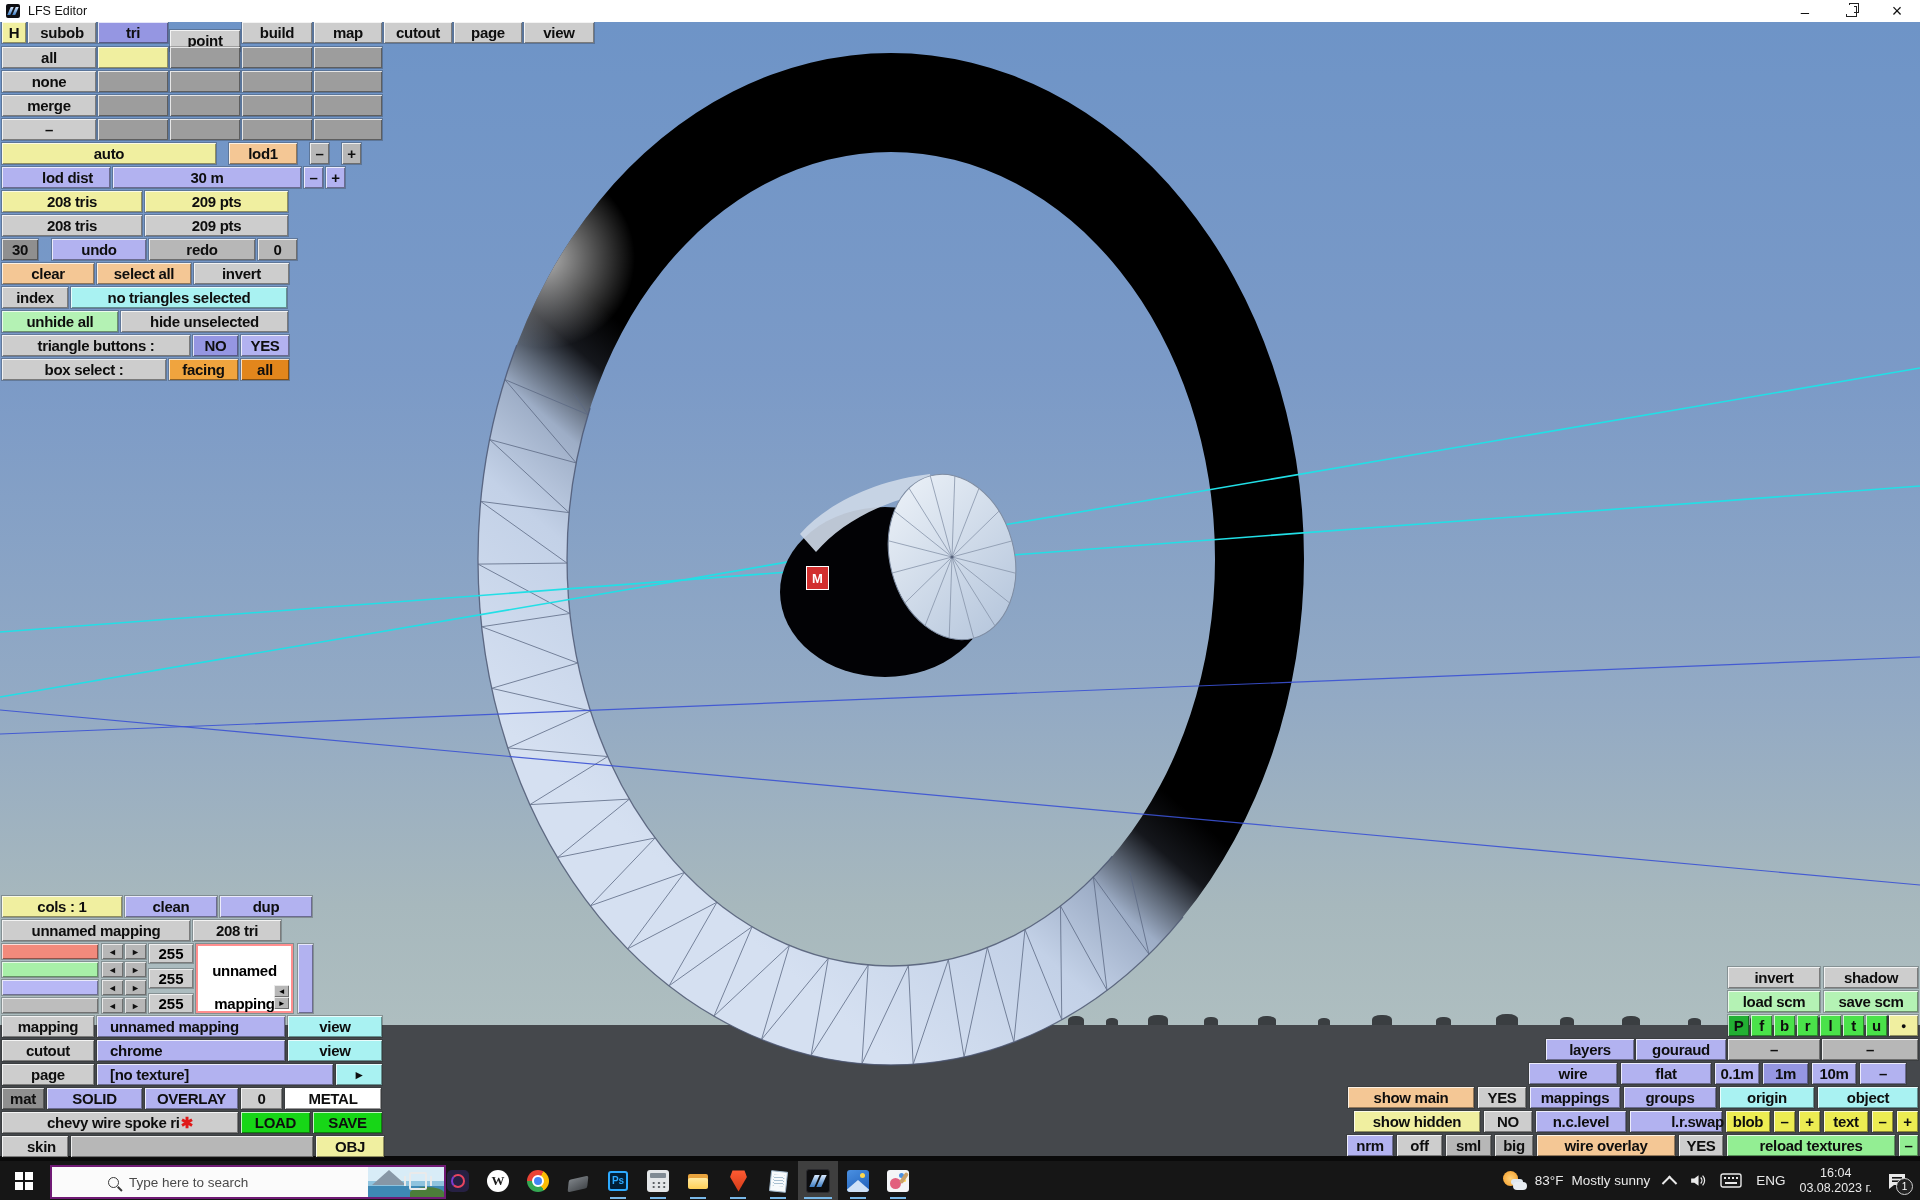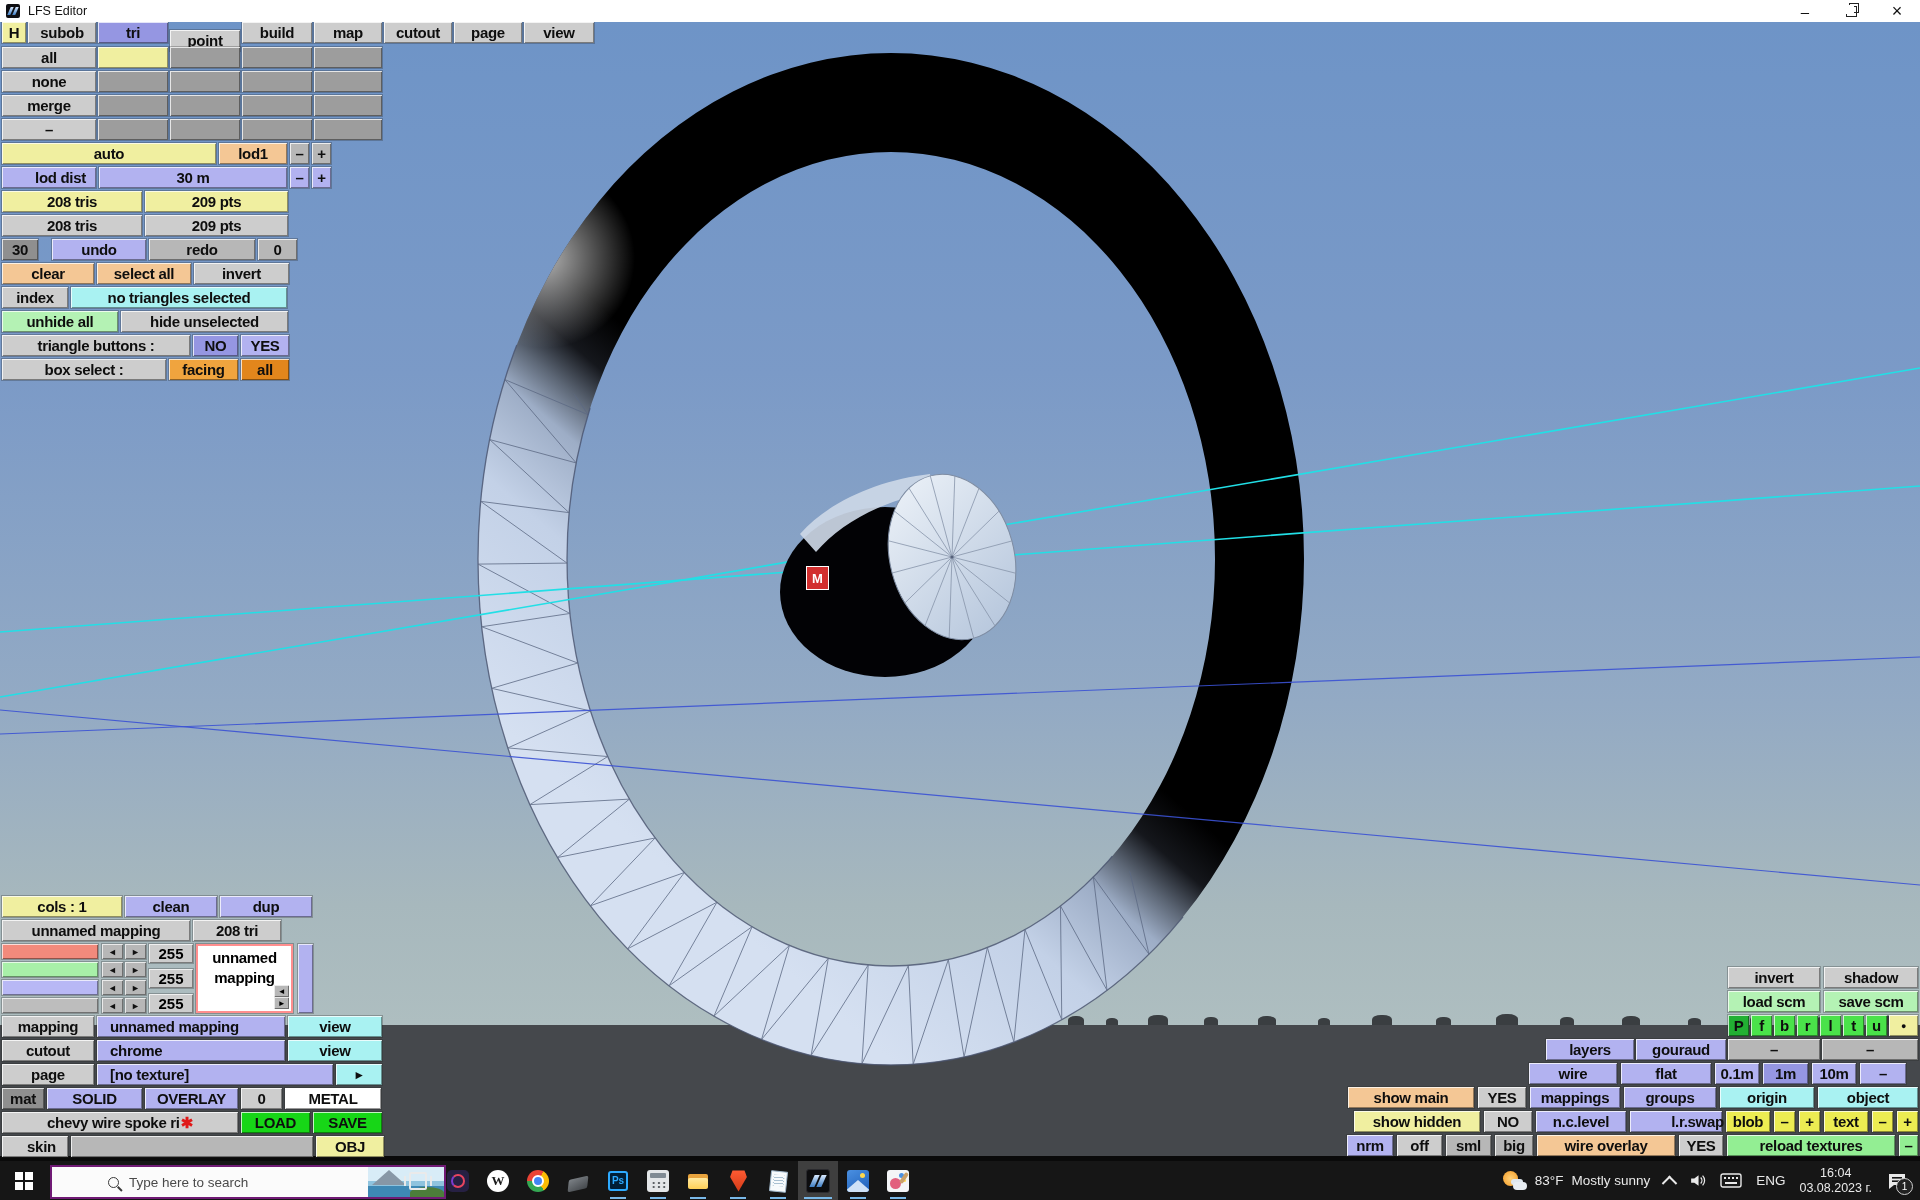--- a/index.html
+++ b/index.html
@@ -41,21 +41,21 @@
   .c-sp{visibility:hidden;outline:none;box-shadow:none;background:transparent}
   
   #sliders{position:absolute;left:2px;top:944px;width:312px;height:70px;z-index:10;}
   .sbar{position:absolute;left:0;width:96px;height:15px;box-shadow:inset 1px 1px 0 rgba(255,255,255,.7),inset -1px -1px 0 rgba(0,0,0,.4);outline:1px solid rgba(35,35,35,.28);}
   .sarw{position:absolute;width:21px;height:15px;background:#b7b7b7;display:flex;align-items:center;justify-content:center;
         font-size:9px;font-weight:bold;color:#111;box-shadow:inset 1px 1px 0 rgba(255,255,255,.7),inset -1px -1px 0 rgba(0,0,0,.4);outline:1px solid rgba(35,35,35,.28);}
   .sval{position:absolute;left:147px;width:44px;height:19px;background:#cdcdcd;display:flex;align-items:center;justify-content:center;
         font-size:15px;font-weight:bold;box-shadow:inset 1px 1px 0 rgba(255,255,255,.7),inset -1px -1px 0 rgba(0,0,0,.4);outline:1px solid rgba(35,35,35,.28);}
   #mapname{position:absolute;left:194px;top:0;width:97px;height:69px;background:#fff;border:2px solid #ff8e8e;box-sizing:border-box;
         outline:1px solid rgba(35,35,35,.3);font-weight:bold;font-size:15px;letter-spacing:-0.3px;text-align:center;}
-  #mapname span{display:block;margin-top:3px;}
+  #mapname span{display:block;margin-top:16px;}
   .nbarrows{position:absolute;right:2px;bottom:2px;display:flex;gap:1px;}
   .nbarrows i{font-style:normal;width:15px;height:12px;background:#b7b7b7;font-size:8px;display:flex;align-items:center;justify-content:center;
         box-shadow:inset 1px 1px 0 rgba(255,255,255,.7),inset -1px -1px 0 rgba(0,0,0,.4);}
   #mapscroll{position:absolute;left:296px;top:0;width:15px;height:69px;background:#b2b2f0;
         box-shadow:inset 1px 1px 0 rgba(255,255,255,.7),inset -1px -1px 0 rgba(0,0,0,.4);outline:1px solid rgba(35,35,35,.28);}
   
   #taskbar{position:absolute;left:0;top:1161px;width:1920px;height:39px;background:#161616;z-index:20;}
   #start{position:absolute;left:0;top:0;width:48px;height:39px;display:flex;align-items:center;justify-content:center;}
   #win-logo{display:grid;grid-template-columns:8px 8px;grid-template-rows:8px 8px;gap:2px;}
   #win-logo i{background:#fff;}
@@ -298,28 +298,28 @@
         <div class="cell c-gr" style="width: 70px;"></div>
         <div class="cell c-gr" style="width: 68px;"></div>
       </div>
       <div class="prow" style="top: 119px; gap: 2px; left: 2px;">
         <div class="cell c-lg" style="width: 94px;">–</div>
         <div class="cell c-gr" style="width: 70px;"></div>
         <div class="cell c-gr" style="width: 70px;"></div>
         <div class="cell c-gr" style="width: 70px;"></div>
         <div class="cell c-gr" style="width: 68px;"></div>
       </div>
-      <div class="prow" style="top: 143px; gap: 3px; left: 2px;">
+      <div class="prow" style="top: 143px; gap: 13px; left: 2px;">
         <div class="cell c-yl" style="width: 214px;">auto</div>
         <div class="cell c-or" style="width: 68px;">lod1</div>
         <div class="cell c-mg" style="width: 19px;">–</div>
         <div class="cell c-mg" style="width: 19px;">+</div>
       </div>
       <div class="prow" style="top: 167px; gap: 3px; left: 2px;">
-        <div class="cell c-pu" style="width: 94px; padding-left: 23px;">lod dist</div>
+        <div class="cell c-pu" style="width: 108px; padding-left: 23px;">lod dist</div>
         <div class="cell c-pu" style="width: 188px;">30 m</div>
         <div class="cell c-pu" style="width: 19px;">–</div>
         <div class="cell c-pu" style="width: 19px;">+</div>
       </div>
       <div class="prow" style="top: 191px; gap: 3px; left: 2px;">
         <div class="cell c-yl" style="width: 140px;">208 tris</div>
         <div class="cell c-yl" style="width: 143px;">209 pts</div>
       </div>
       <div class="prow" style="top: 215px; gap: 3px; left: 2px;">
         <div class="cell c-lg" style="width: 140px;">208 tris</div>

